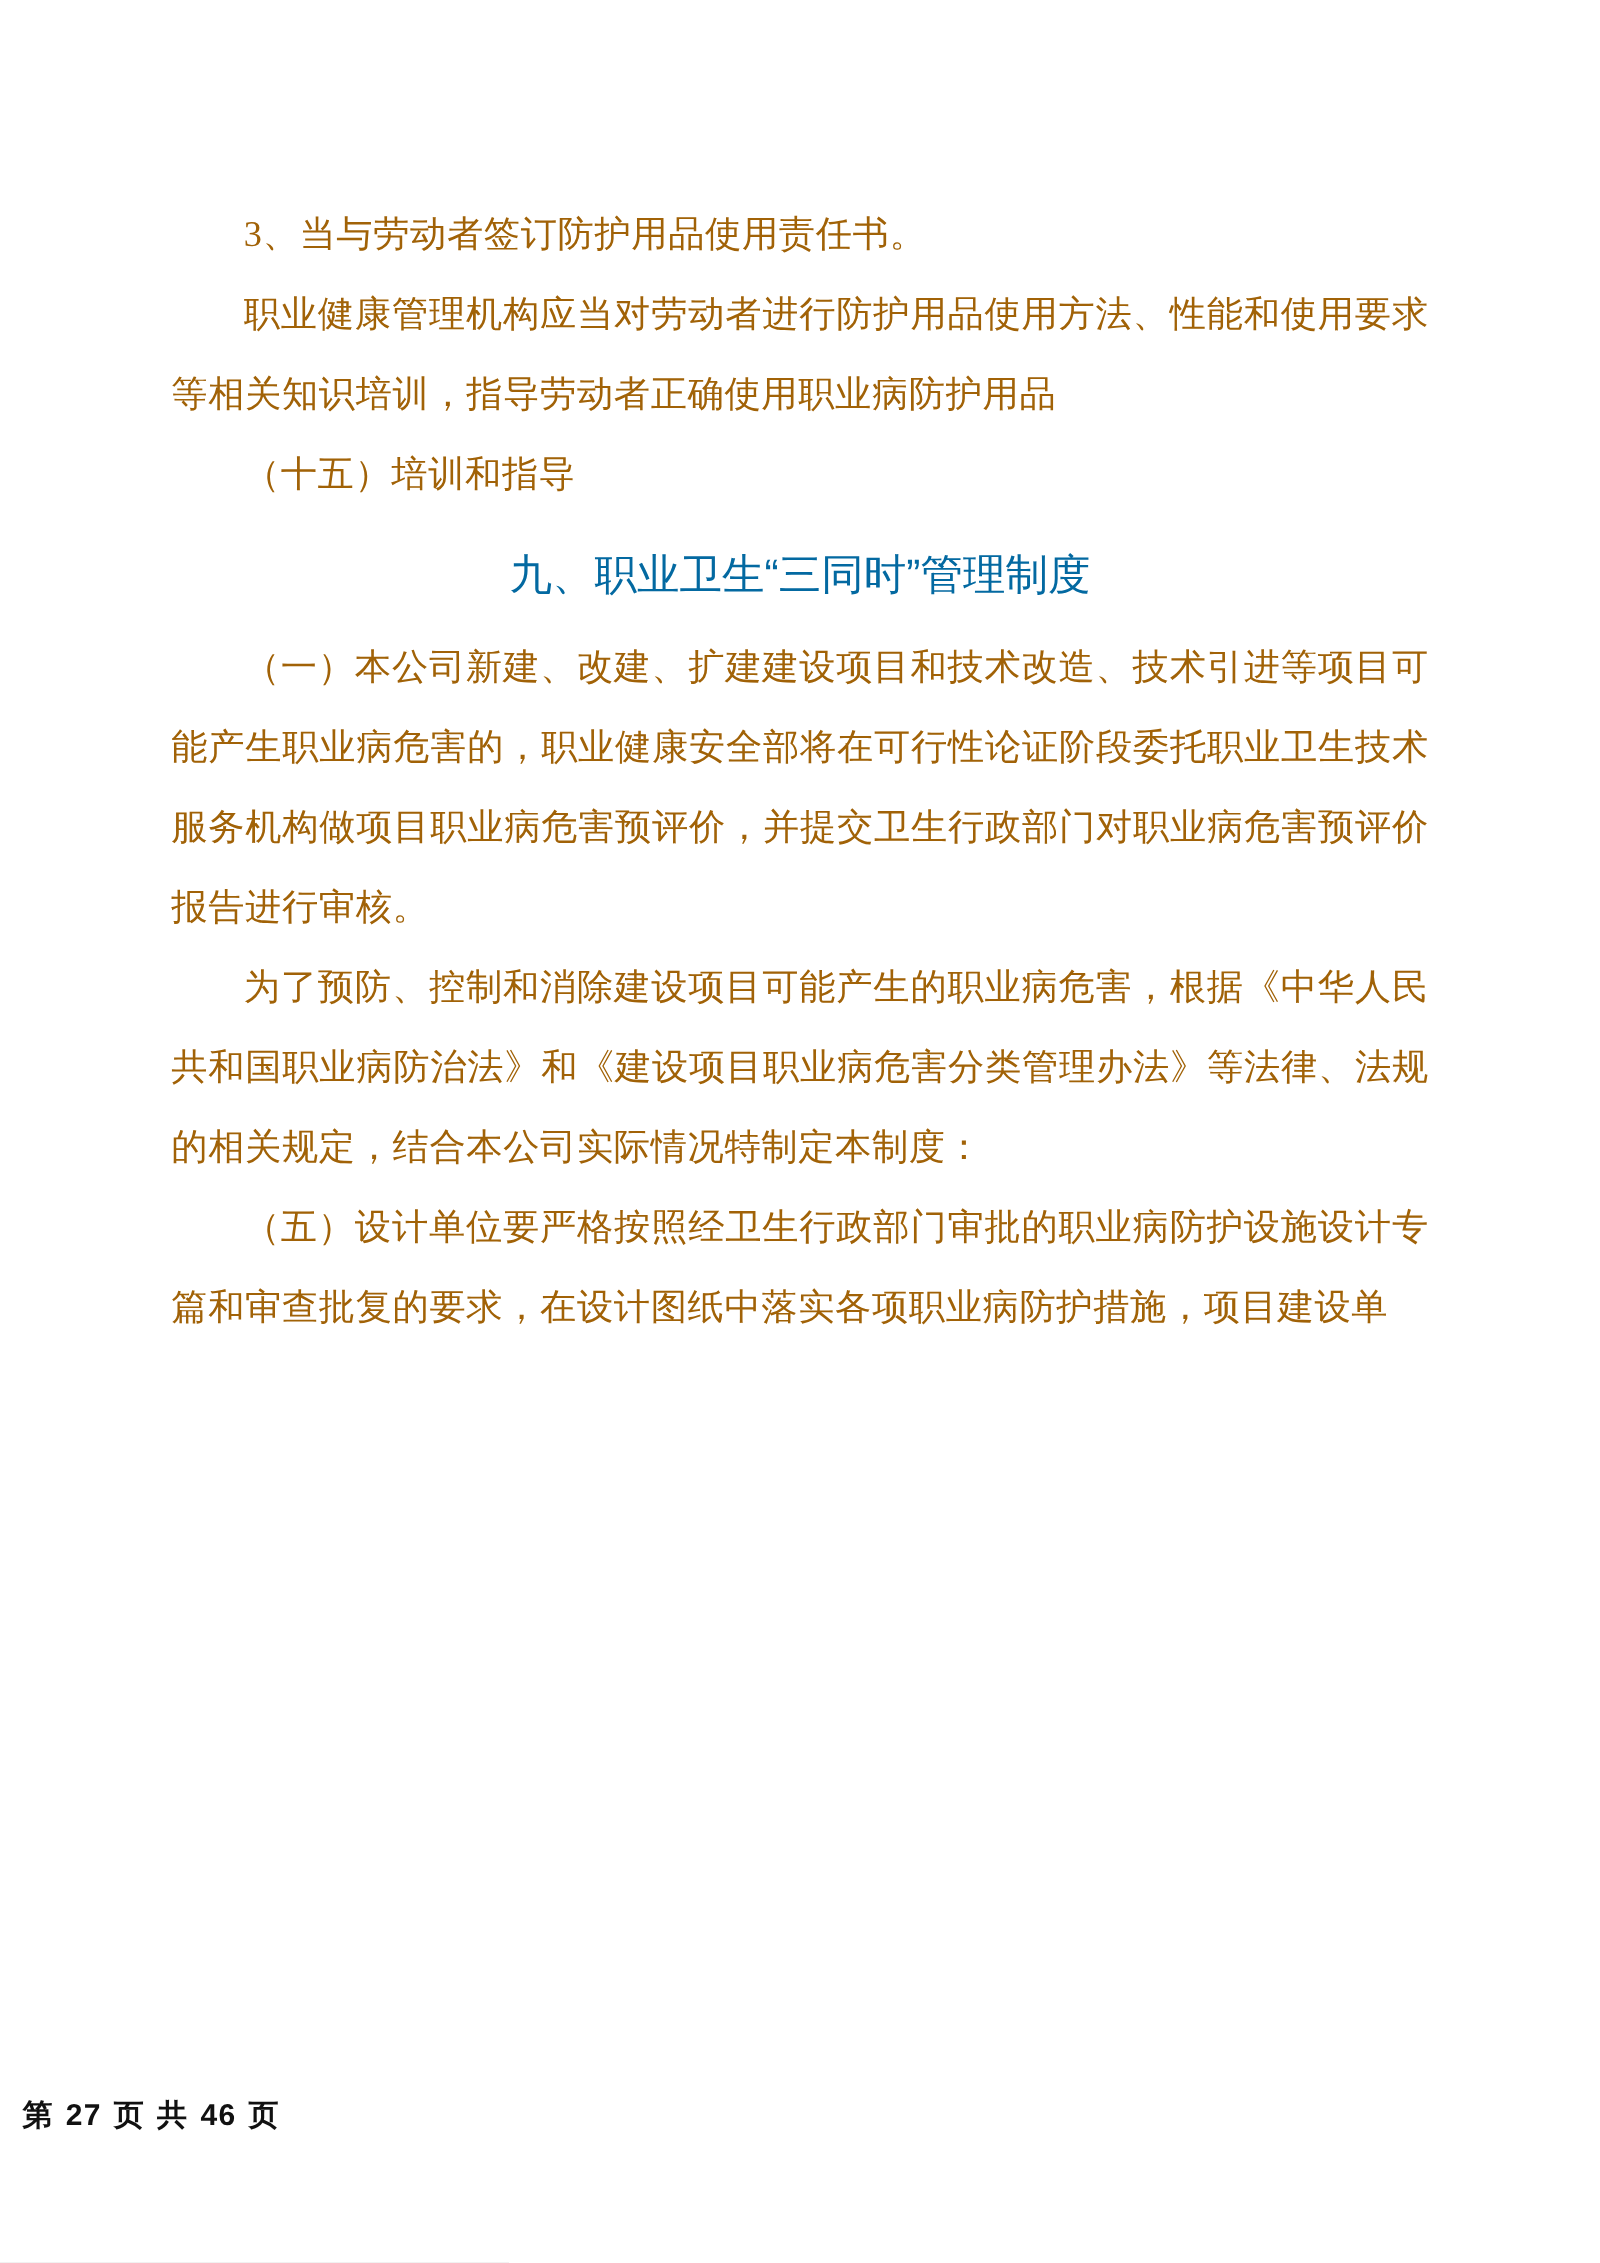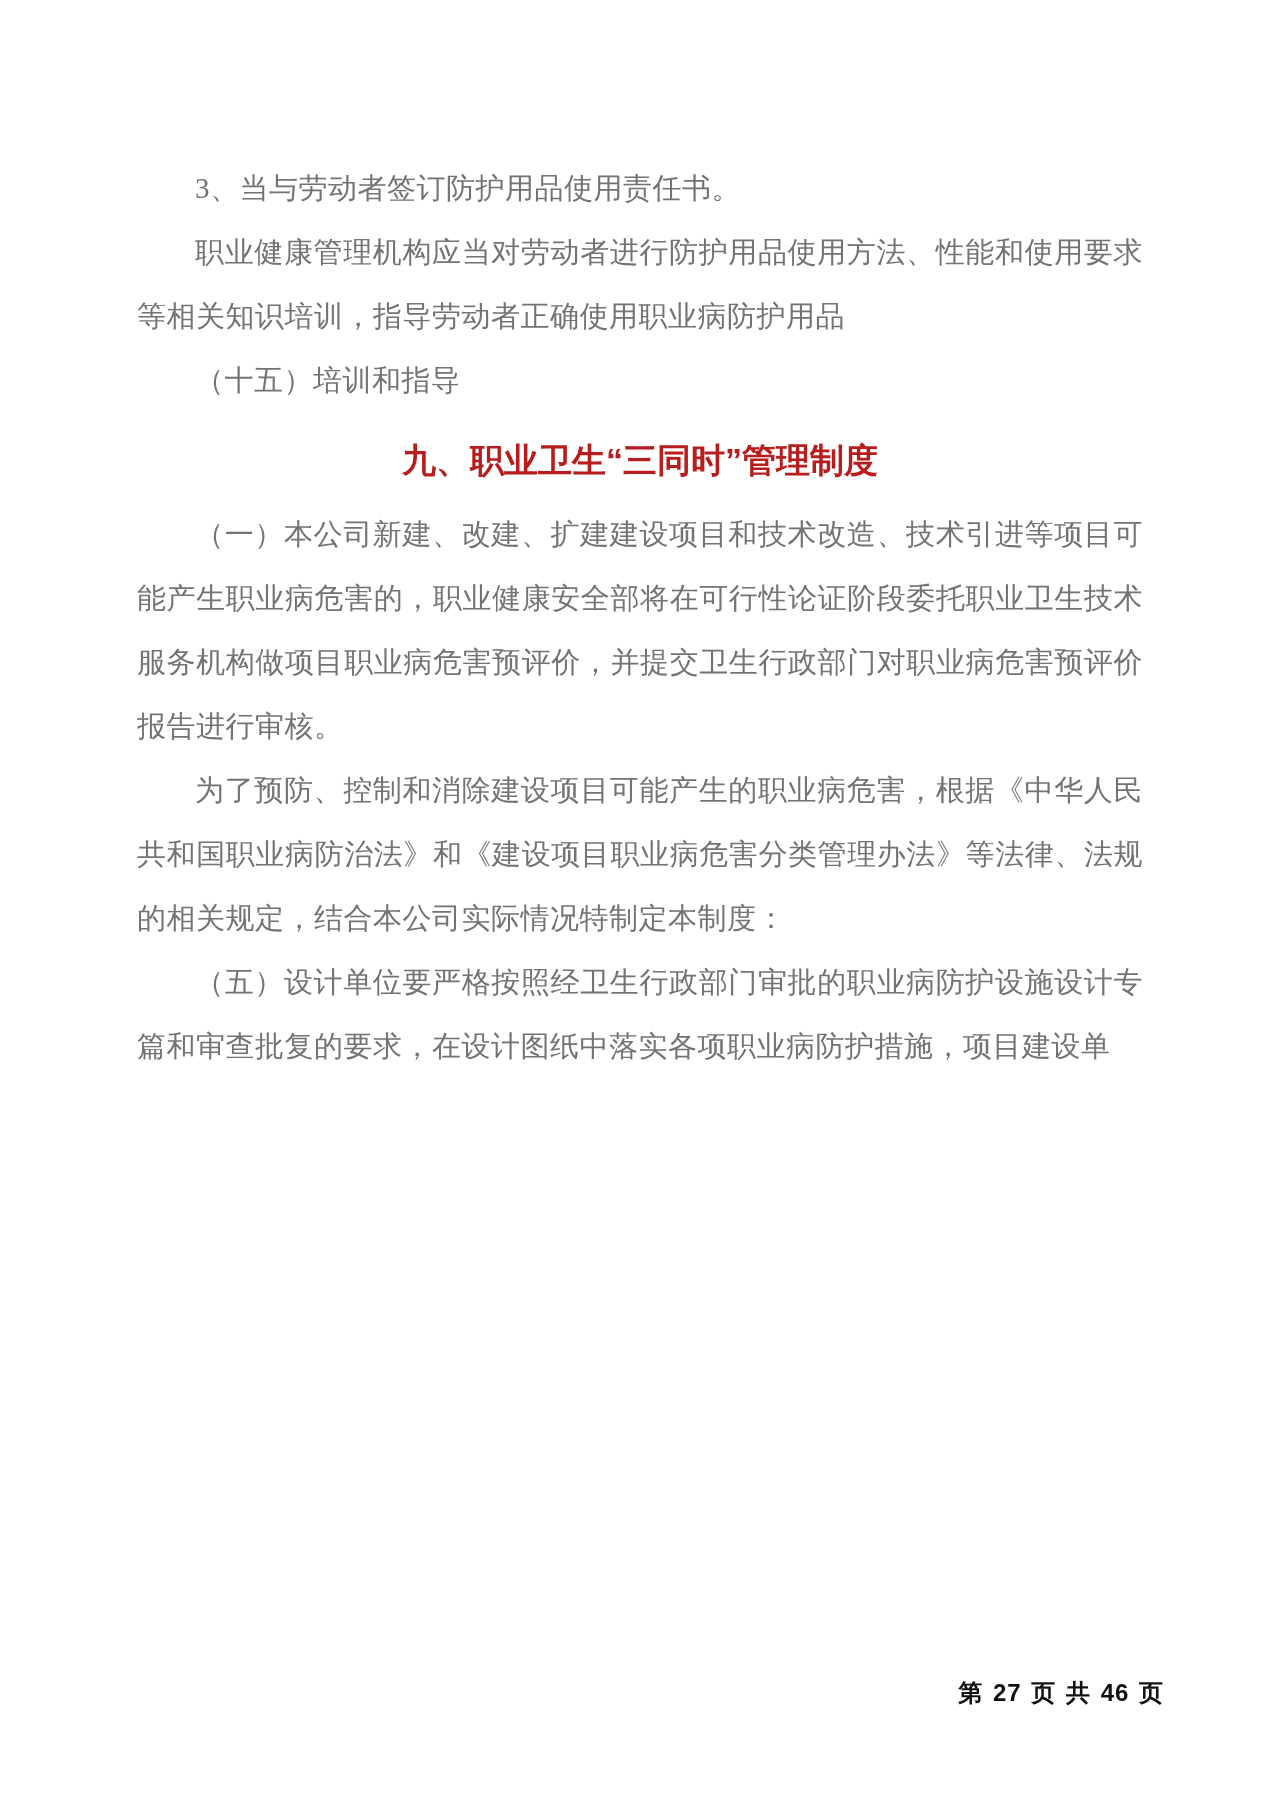--- a/index.html
+++ b/index.html
@@ -20,42 +20,42 @@
     position: absolute;
     left: 137px;
     top: 156px;
     width: 1006px;
   }
   .para {
     margin: 0;
     padding: 0;
     font-size: 29px;
     line-height: 64px;
-    color: #737373;
+    color: #a16207;
     text-align: justify;
     text-indent: 2em;
     letter-spacing: 0.5px;
   }
   .heading {
     margin: 16px 0 10px 0;
     padding: 0;
     font-family: "Liberation Sans", "DejaVu Sans", sans-serif;
     font-size: 34px;
     line-height: 64px;
-    font-weight: bold;
-    color: #b91c1c;
+    font-weight: normal;
+    color: #0369a1;
     text-align: center;
     text-indent: 0;
   }
   .footer {
     position: absolute;
-    left: 8px;
+    left: 18px;
     top: 1676px;
     width: 1156px;
-    text-align: right;
+    text-align: left;
     font-family: "Liberation Sans", "DejaVu Sans", sans-serif;
     font-size: 24px;
     line-height: 34px;
     font-weight: bold;
     color: #111111;
     letter-spacing: 1px;
     word-spacing: 2px;
   }
 </style>
 </head>

